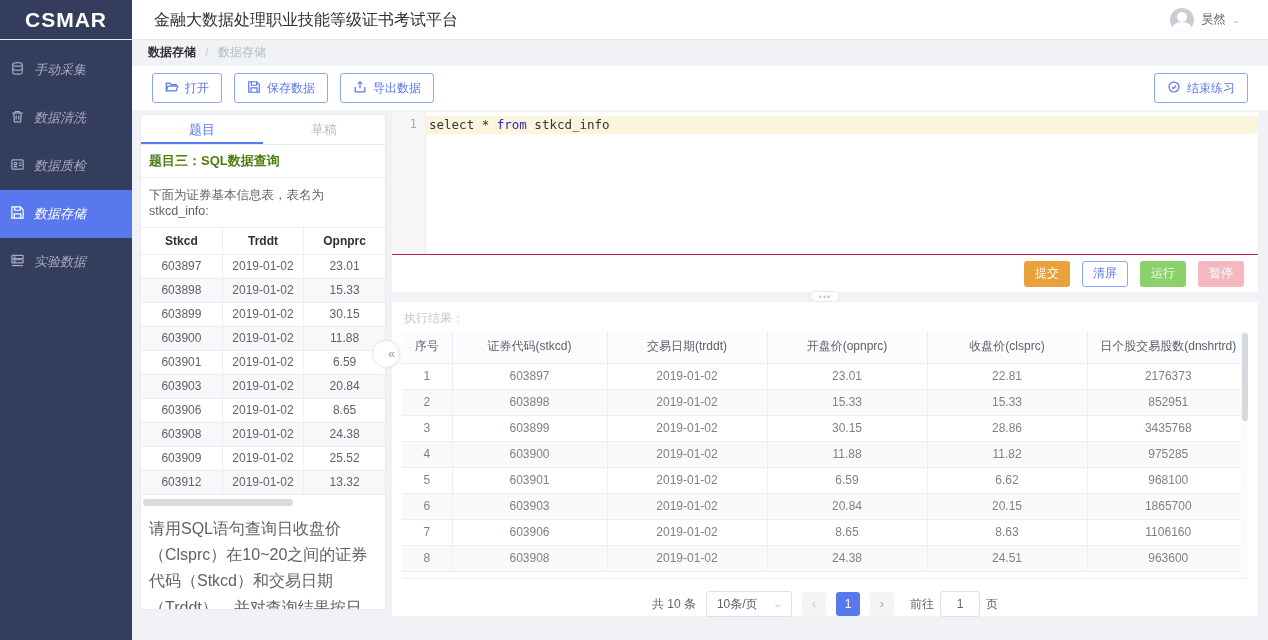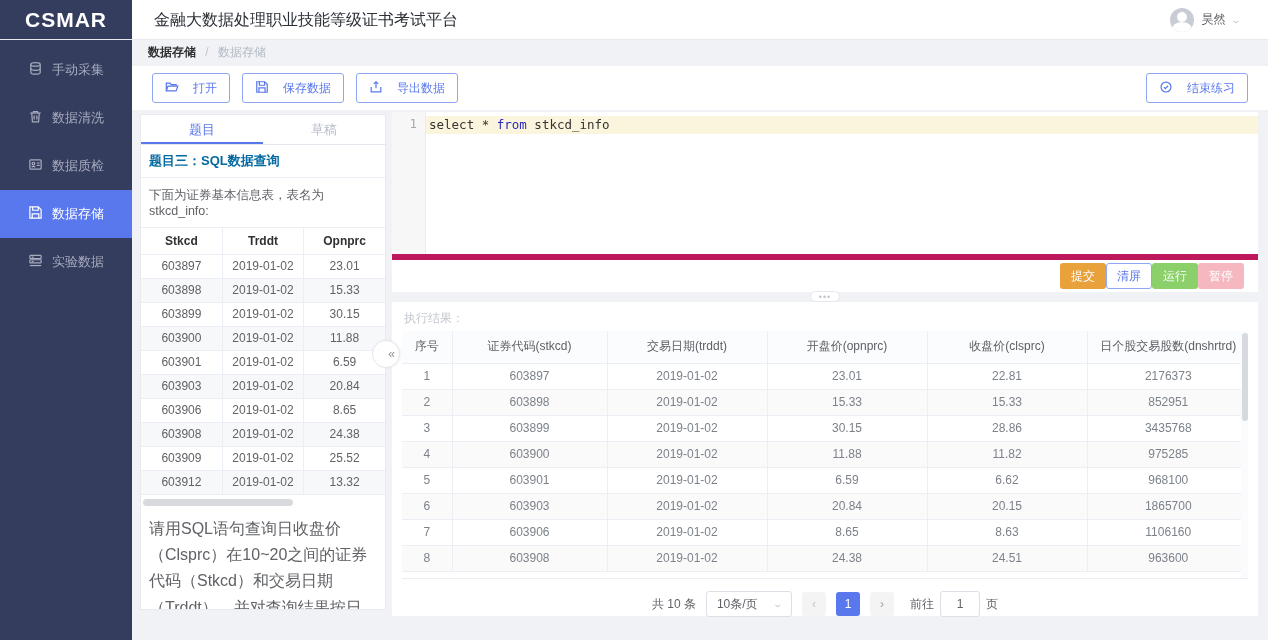--- a/index.html
+++ b/index.html
@@ -15,47 +15,47 @@
   .header-title { flex:1; line-height:40px; padding-left:22px; font-size:16px; color:#2b2f36; }
   .user-area { display:flex; align-items:center; gap:7px; padding-right:28px; cursor:pointer; }
   .avatar { width:24px; height:24px; border-radius:50%; background:#c8ccd4; position:relative; overflow:hidden; }
   .avatar:before { content:""; position:absolute; left:7px; top:4px; width:10px; height:10px; border-radius:50%; background:#fff; }
   .avatar:after { content:""; position:absolute; left:2px; top:14px; width:20px; height:14px; border-radius:50%; background:#fff; }
   .user-name { font-size:12px; color:#606266; }
   .caret-icon { font-size:9px; color:#c0c4cc; transform:scaleX(1.4); }
 
   
   .sidebar { position:absolute; left:0; top:40px; width:132px; height:600px; background:#353d5e; padding-top:6px; }
-  .side-item { height:48px; display:flex; align-items:center; gap:9px; padding-left:28px;
-    color:#a6abbe; font-size:13px; cursor:pointer; }
+  .side-item { height:48px; display:flex; align-items:center; gap:9px; padding-left:10px;
+    color:#a6abbe; font-size:13px; cursor:pointer;font-style:italic; }
   .side-item.active { background:#5a78ee; color:#fff; }
   .side-item svg { flex:0 0 auto; }
 
   
   .breadcrumb { position:absolute; left:148px; top:44px; font-size:12px; }
   .breadcrumb .bc1 { color:#303133; font-weight:bold; cursor:pointer; }
   .breadcrumb .sep { color:#c0c4cc; margin:0 6px; }
   .breadcrumb .bc2 { color:#b4bac6; }
 
   
   .toolbar { position:absolute; left:132px; top:66px; width:1136px; height:44px; background:#fff;
     display:flex; align-items:center; padding:0 20px; }
-  .btn-outline { display:inline-flex; align-items:center; gap:14px; height:30px; padding:0 12px;
+  .btn-outline { display:inline-flex; align-items:center; gap:6px; height:30px; padding:0 12px;
     background:#fff; border:1px solid #8ea6f3; border-radius:3px; color:#5a78ee; font-size:12px;
     cursor:pointer; margin-right:12px; font-family:inherit; }
   .btn-outline svg { stroke:#5a78ee; }
   .btn-end { margin-left:auto; margin-right:0; }
 
   
   .q-panel { position:absolute; left:140px; top:114px; width:246px; height:496px; background:#fff;
     border:1px solid #e8eaef; overflow:hidden; }
   .q-tabs { display:flex; border-bottom:1px solid #e4e7ed; height:30px; }
   .q-tab { flex:1; text-align:center; font-size:13px; line-height:29px; color:#b7bcc8; cursor:pointer; }
   .q-tab.active { color:#5a78ee; border-bottom:2px solid #5a78ee; }
-  .q-title { font-size:13px; font-weight:bold; color:#0369a1; padding:7px 8px; border-bottom:1px solid #ebeef5; }
+  .q-title { font-size:13px; font-weight:bold; color:#4d7c0f; padding:7px 8px; border-bottom:1px solid #ebeef5; }
   .q-intro { font-size:12.5px; color:#606266; padding:9px 8px; border-bottom:1px solid #ebeef5; }
   .q-table { width:100%; border-collapse:collapse; font-size:12px; table-layout:fixed; }
   .q-table th { font-weight:bold; color:#303133; height:26px; border-bottom:1px solid #ebeef5; border-right:1px solid #ebeef5; }
   .q-table td { text-align:center; color:#606266; height:24px; border-bottom:1px solid #ebeef5; border-right:1px solid #ebeef5; }
   .q-table th:last-child, .q-table td:last-child { border-right:none; }
   .q-table tr:nth-child(even) td { background:#f7f8fa; }
   .q-scrollbar { width:150px; height:7px; border-radius:4px; background:#d8dade; margin:4px 0 4px 2px; }
   .q-task { font-size:16px; color:#606266; line-height:1.65; padding:6px 8px 0 8px; }
   .q-note { font-size:12.5px; color:#606266; padding:10px 8px; }
 
@@ -65,22 +65,22 @@
     color:#909399; font-size:12px; box-shadow:1px 0 3px rgba(0,0,0,.06); }
 
   
   .editor-panel { position:absolute; left:392px; top:112px; width:866px; height:180px; background:#fff; }
   .code-area { display:flex; height:142px; font-family:"DejaVu Sans Mono","Liberation Mono",monospace; font-size:12.5px; cursor:text; }
   .gutter { width:34px; background:#f7f7f7; border-right:1px solid #ececec; text-align:right;
     padding:4px 8px 0 0; color:#aaa; }
   .code-lines { flex:1; padding-top:4px; }
   .code-line { white-space:pre; padding-left:3px; line-height:18px; background:#fbf5dd; color:#333; }
   .code-line .kw { color:#2a2ac0; }
-  .editor-actions { height:38px; border-top:6px solid #be185d; display:flex; align-items:center;
-    justify-content:flex-end; gap:0; padding-right:14px; }
+  .editor-actions { height:38px; border-top:1px solid #be185d; display:flex; align-items:center;
+    justify-content:flex-end; gap:12px; padding-right:14px; }
   .act-btn { height:26px; min-width:46px; padding:0 10px; border:none; border-radius:3px; font-size:12px;
     color:#fff; cursor:pointer; font-family:inherit; }
   .act-submit { background:#e9a23b; }
   .act-clear { background:#fff; border:1px solid #8ea6f3; color:#5a78ee; }
   .act-run { background:#8bd06a; }
   .act-pause { background:#f5b8c0; }
 
   
   .splitter-pill { position:absolute; left:810px; top:291px; width:30px; height:11px; background:#fff;
     border:1px solid #e4e7ed; border-radius:6px; display:flex; align-items:center; justify-content:center;

